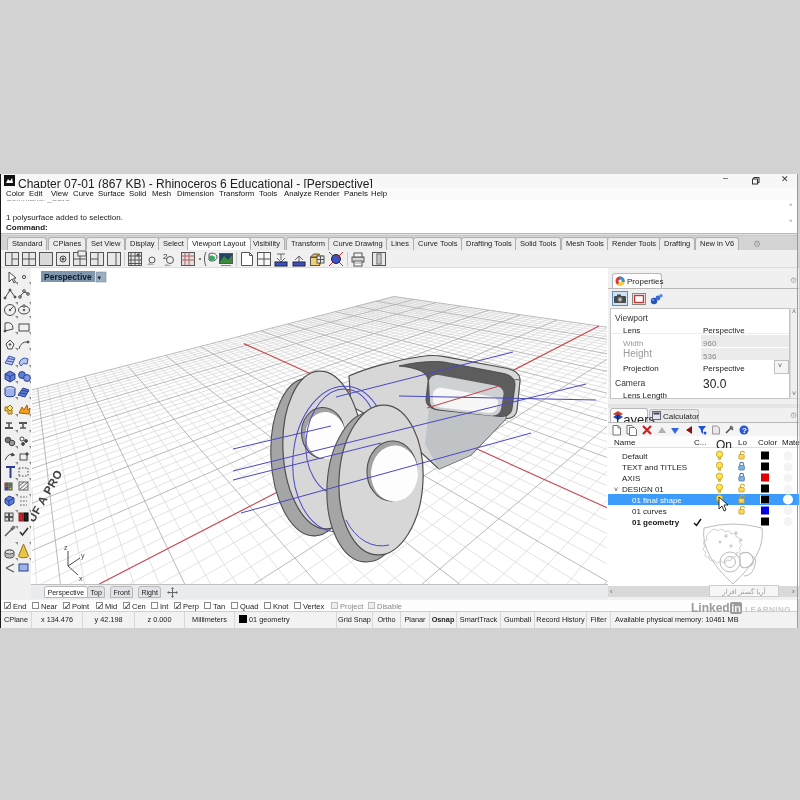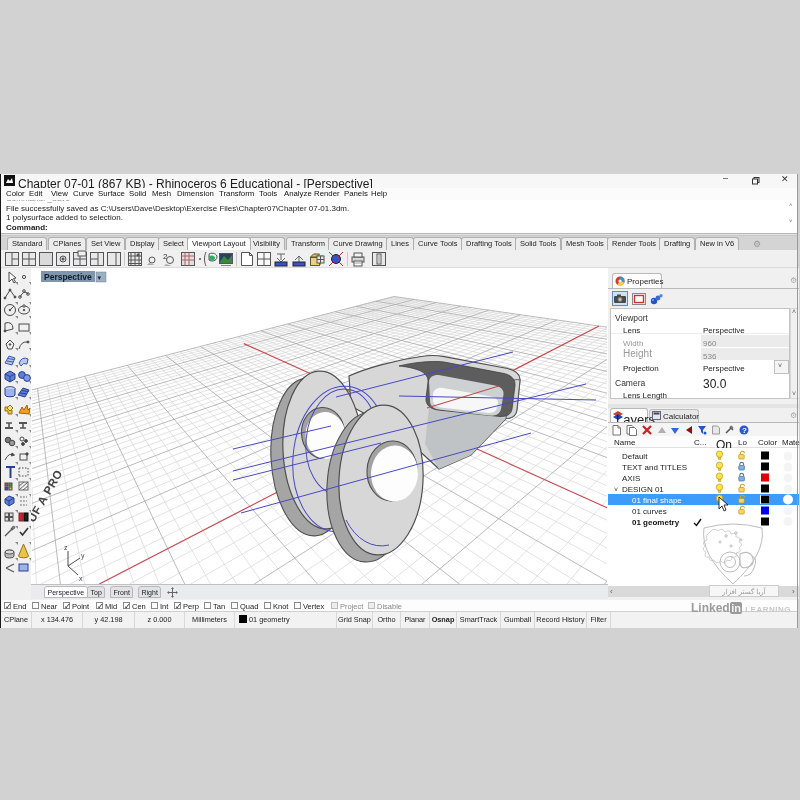--- a/index.html
+++ b/index.html
@@ -64,21 +64,20 @@
       <span style="left:176px">Dimension</span>
       <span style="left:218px">Transform</span>
       <span style="left:258px">Tools</span>
       <span style="left:283px">Analyze</span>
       <span style="left:313px">Render</span>
       <span style="left:343px">Panels</span>
       <span style="left:370px">Help</span>
   </div>
   <div id="cmd">
     <div class="tx" style="left:5px;top:-6px;color:#888">Command: _Save</div>
-    <div class="tx" style="left:5px;top:4px">File successfully saved as C:\Users\Dave\Desktop\Exercise Files\Chapter07\Chapter 07-01.3dm.</div>
     <div class="tx" style="left:5px;top:13px">1 polysurface added to selection.</div>
     <div class="tx" style="left:5px;top:23px;font-weight:bold">Command:</div>
   </div>
   <div id="sep1"></div>
   <div id="tabrow">
     <div class="ttab" style="left:6px">Standard</div>
     <div class="ttab" style="left:47px">CPlanes</div>
     <div class="ttab" style="left:85px">Set View</div>
     <div class="ttab" style="left:124px">Display</div>
     <div class="ttab" style="left:157px">Select</div>
@@ -688,20 +687,21 @@
     <div class="scell" style="left:184px;width:50px">Millimeters</div>
     <div class="scell" style="left:234px;width:102px;text-align:left;padding-left:4px"><span style="display:inline-block;width:8px;height:8px;background:#000;vertical-align:-1px;margin-right:2px"></span>01 geometry</div>
     <div class="scell" style="left:336px;width:36px">Grid Snap</div>
     <div class="scell" style="left:372px;width:28px">Ortho</div>
     <div class="scell" style="left:400px;width:29px">Planar</div>
     <div class="scell" style="left:429px;width:27px;font-weight:bold">Osnap</div>
     <div class="scell" style="left:456px;width:44px">SmartTrack</div>
     <div class="scell" style="left:500px;width:34px">Gumball</div>
     <div class="scell" style="left:534px;width:52px">Record History</div>
     <div class="scell" style="left:586px;width:24px">Filter</div>
+    <div class="scell" style="left:610px;width:188px;text-align:left;padding-left:4px">Available physical memory: 10461 MB</div>
   </div>
   <div class="abs" style="left:796px;top:0;width:1px;height:454px;background:#9a9a9a;z-index:40"></div>
   <div class="tx" style="left:788px;top:28px;font-size:6px;color:#777">˄</div>
   <div class="tx" style="left:788px;top:44px;font-size:6px;color:#777">˅</div>
 </div>
 <div style="position:absolute;left:691px;top:598px;z-index:50;font-family:'Liberation Sans',sans-serif;">
   <span style="font-size:12px;font-weight:bold;color:#9b9b9b;letter-spacing:0px">Linked</span><span style="display:inline-block;font-size:11px;font-weight:bold;color:#f4f4f4;background:#9b9b9b;border-radius:2px;padding:0 1.5px;line-height:12px">in</span><span style="font-size:8px;font-weight:bold;color:#c9c9c9;letter-spacing:0.5px"> LEARNING</span>
 </div>
 
 </body></html>

